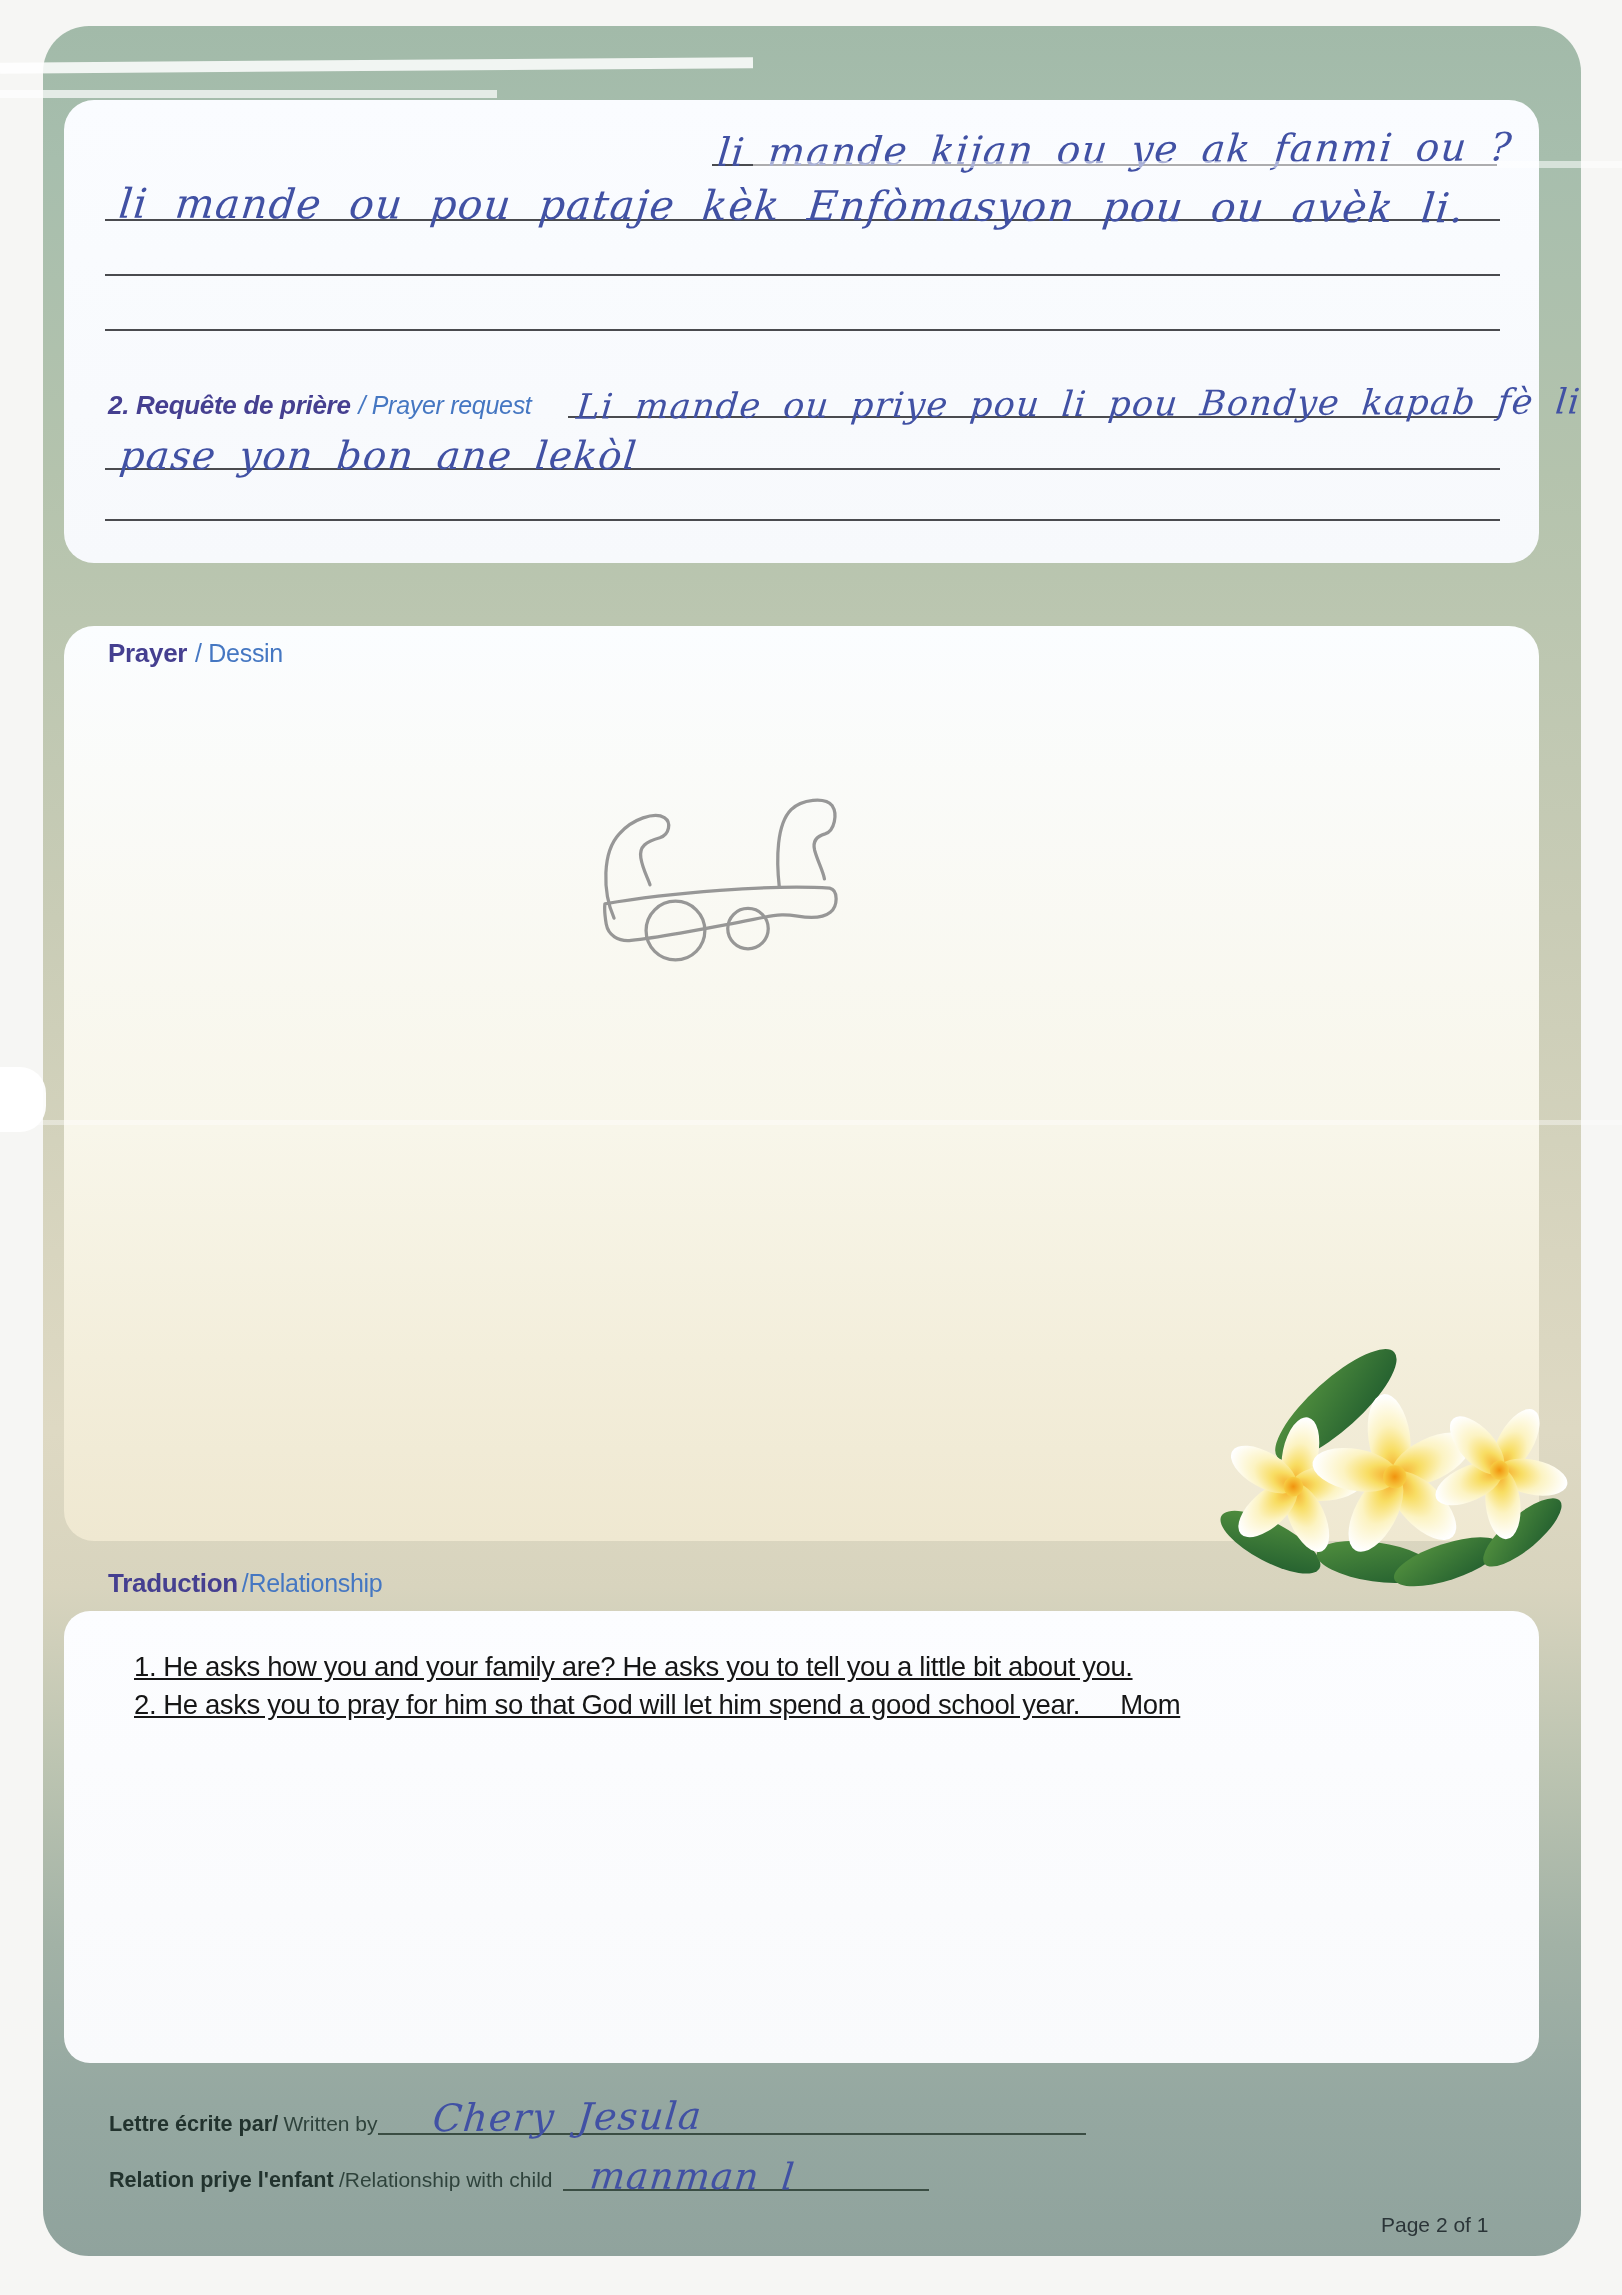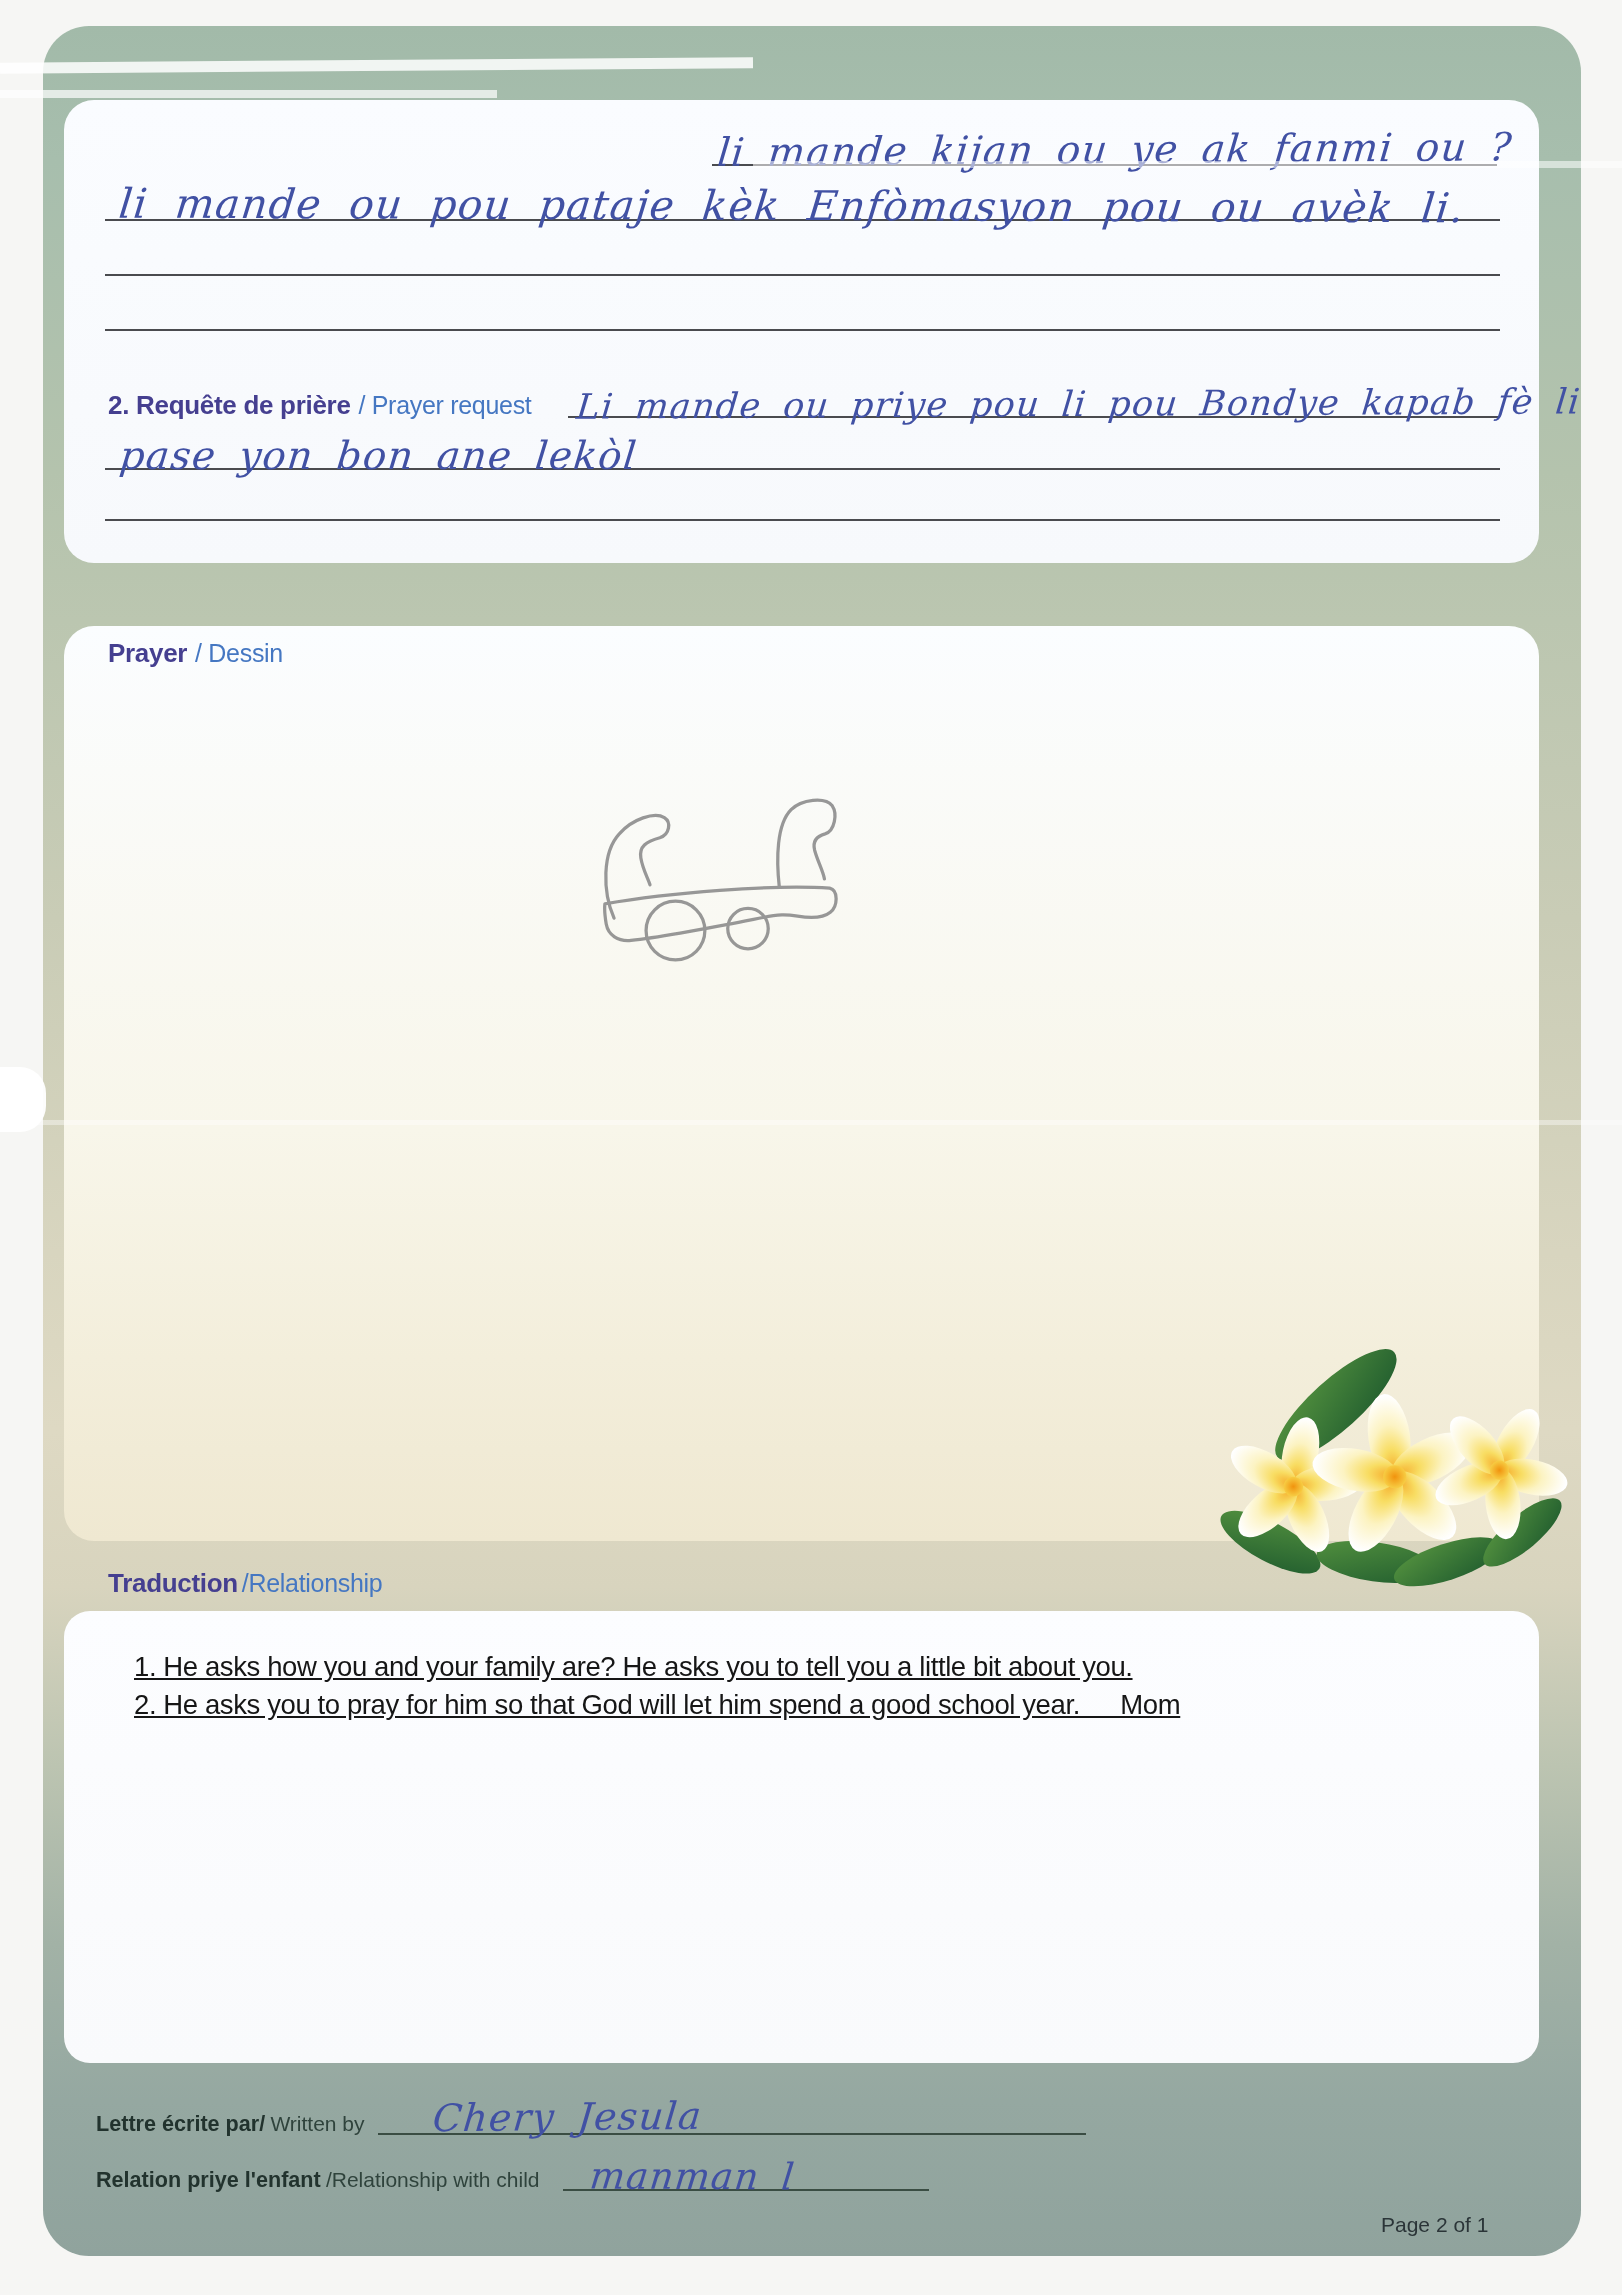--- a/index.html
+++ b/index.html
@@ -41,21 +41,21 @@
   .hw.s62{font-size:41px;word-spacing:13px;}
   .hw.s54{font-size:35px;}
   .hw.s58{font-size:38px;}
   .hw.s56{font-size:37px;}
 
   .tr-line{
     position:absolute;left:134px;font-size:27.5px;color:#161616;
     letter-spacing:-0.4px;white-space:pre-wrap;line-height:1.2;text-decoration:underline;
   }
 
-  .foot-label{position:absolute;white-space:nowrap;}
+  .foot-label{position:absolute;white-space:nowrap;margin-left:13px;}
   .foot-label .fr{font-weight:bold;color:#22332e;font-size:21.6px;}
   .foot-label .en{color:#2f433c;font-size:21px;margin-left:5.2px;}
 
   .page-num{position:absolute;left:1381px;top:2213px;font-size:21px;color:#2b3538;}
 
   .streak{position:absolute;pointer-events:none;z-index:8;}
   svg{display:block;}
   .art{position:absolute;z-index:5;}
 </style>
 </head>
@@ -67,21 +67,21 @@
 
   <div class="box box-qa"></div>
 
   <div class="rule" style="left:712px;top:164px;width:785px;"></div>
   <div class="rule" style="left:105px;top:219px;width:1395px;"></div>
   <div class="rule" style="left:105px;top:274px;width:1395px;"></div>
   <div class="rule" style="left:105px;top:329px;width:1395px;"></div>
   <div class="hw s60" style="left:718px;top:130px;transform:skewX(-6deg) rotate(-0.4deg);">li mande kijan ou ye ak fanmi ou ?</div>
   <div class="hw s62" style="left:119px;top:186px;transform:skewX(-6deg) rotate(0.2deg);">li mande ou pou pataje kèk Enfòmasyon pou ou avèk li.</div>
 
-  <div class="sec-head" style="left:108px;top:391px;">
+  <div class="sec-head" style="left:108px;top:391px;font-style:italic;">
     <span class="fr">2. Requête de prière</span><span class="en">/ Prayer request</span>
   </div>
   <div class="rule" style="left:568px;top:416px;width:931px;"></div>
   <div class="rule" style="left:105px;top:468px;width:1395px;"></div>
   <div class="rule" style="left:105px;top:519px;width:1395px;"></div>
   <div class="hw s54" style="left:577px;top:387px;transform:skewX(-6deg) rotate(-0.3deg);">Li mande ou priye pou li pou Bondye kapab fè li</div>
   <div class="hw s60" style="left:120px;top:436px;">pase yon bon ane lekòl</div>
 
   <div class="box box-draw"></div>
   <div class="sec-head" style="left:108px;top:639px;">

